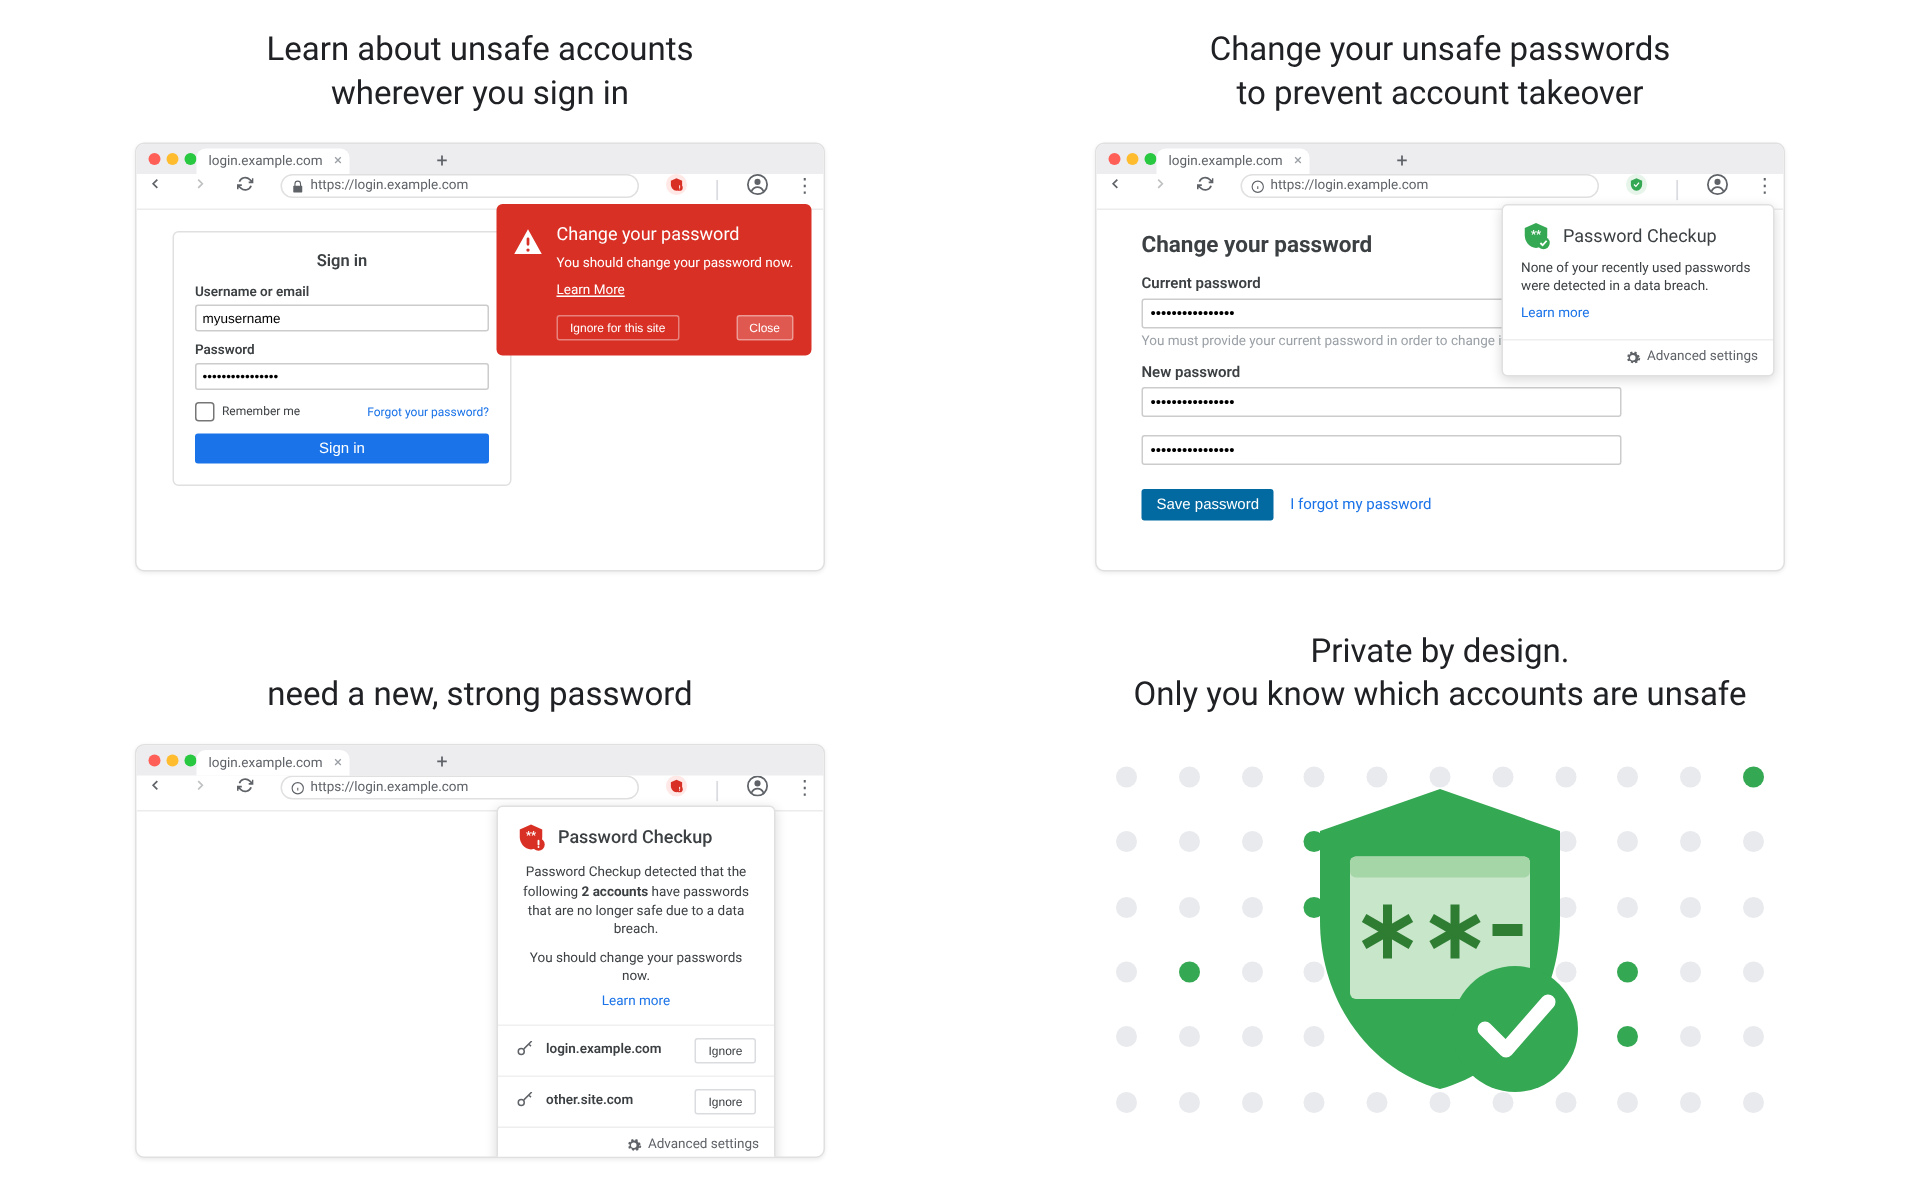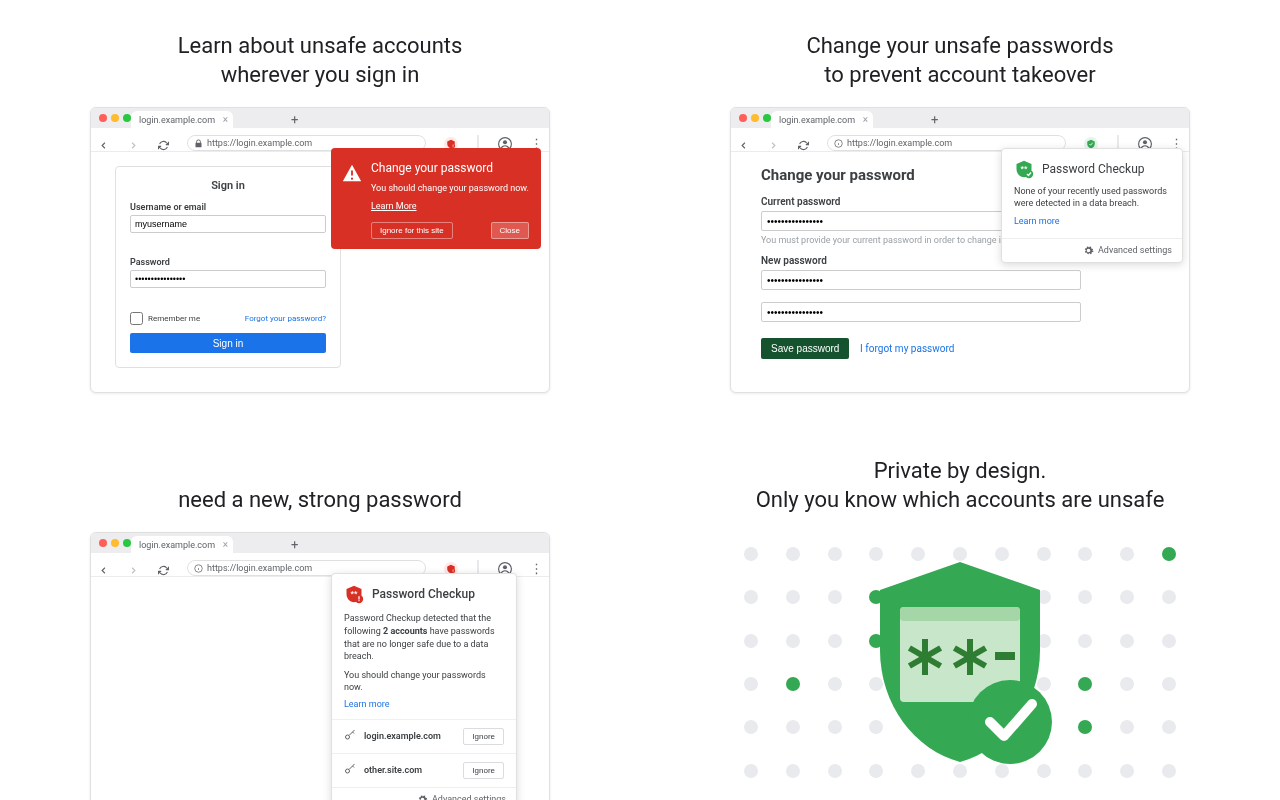--- a/index.html
+++ b/index.html
@@ -1,70 +1,70 @@
 <!DOCTYPE html>
 <html><head>
 <meta charset="utf-8">
 <style>
   * { box-sizing: border-box; margin: 0; padding: 0; }
   body { width: 1280px; height: 800px; background: #fff; font-family: Roboto, Arial, sans-serif; overflow: hidden; }
   .grid { display: grid; grid-template-columns: 1fr 1fr; grid-template-rows: 1fr 1fr; height: 800px; }
-  .cell { display: flex; flex-direction: column; align-items: center; padding: 32px 10px; }
+  .cell { display: flex; flex-direction: column; align-items: center; padding: 20px 10px; }
   .caption { font-size: 22px; color: #202124; text-align: center; line-height: 1.3; margin-bottom: 18px; font-weight: 400; }
 
   
   .bwin { width: 460px; border: 1px solid #e0e0e0; border-radius: 6px; box-shadow: 0 1px 3px rgba(0,0,0,0.08); background: #fff; overflow: hidden; }
   .tabstrip { height: 20px; background: #ededf0; display: flex; align-items: center; position: relative; }
   .dots { display: flex; gap: 4px; margin-left: 8px; }
   .dot { width: 8px; height: 8px; border-radius: 50%; }
   .dot.r{background:#ff5f57}.dot.y{background:#febc2e}.dot.g{background:#28c840}
   .tab { position: absolute; left: 40px; top: 3px; height: 17px; background: #fff; border-radius: 6px 6px 0 0; padding: 0 18px 0 8px; font-size: 9px; color: #5f6368; display: flex; align-items: center; }
   .tab-x { position: absolute; right: 5px; font-size: 10px; color: #9aa0a6; }
   .newtab { position: absolute; left: 200px; top: 4px; color: #5f6368; font-size: 13px; }
-  .toolbar { height: 24px; background: #fff; border-bottom: 1px solid #ececec; display: flex; align-items: flex-end; padding: 0 6px; gap: 18px; }
+  .toolbar { height: 24px; background: #fff; border-bottom: 1px solid #ececec; display: flex; align-items: flex-start; padding: 0 6px; gap: 18px; }
   .nav-icn { width: 12px; height: 12px; display: flex; align-items: center; justify-content: center; color: #5f6368; }
   .addr { flex: 1; height: 16px; border: 1px solid #e0e0e0; border-radius: 8px; display: flex; align-items: center; padding: 0 6px; gap: 4px; font-size: 9px; color: #5f6368; }
   .ext-icn { width: 14px; height: 14px; border-radius: 50%; display: flex; align-items: center; justify-content: center; }
   .acct { width: 14px; height: 14px; }
   .menu3 { color: #5f6368; font-size: 13px; }
   .content { position: relative; min-height: 240px; padding: 14px 30px; font-size: 11px; color: #3c4043; }
 
   
   .signin { width: 226px; border: 1px solid #e0e0e0; border-radius: 4px; padding: 12px 14px 14px; margin-left: -6px; }
   .signin h3 { text-align: center; font-size: 11px; font-weight: 600; margin-bottom: 10px; }
   .lbl { font-size: 9px; font-weight: 600; margin-bottom: 3px; }
-  .inp { width: 100%; border: 1px solid #ccc; border-radius: 2px; height: 18px; font-size: 9px; padding: 0 4px; margin-bottom: 24px; }
+  .inp { width: 100%; border: 1px solid #ccc; border-radius: 2px; height: 18px; font-size: 9px; padding: 0 4px; margin-bottom: 8px; }
   .row { display: flex; justify-content: space-between; align-items: center; font-size: 8px; margin-bottom: 8px; }
   .link { color: #1a73e8; }
   .btn-blue { width: 100%; height: 20px; background: #1a73e8; color: #fff; border: none; border-radius: 2px; font-size: 10px; }
   .alert-red { position: absolute; right: 8px; top: -4px; width: 210px; background: #d93025; color: #fff; border-radius: 4px; padding: 12px 12px 10px 40px; font-size: 9px; line-height: 1.35; }
   .alert-red::after{content:"";position:absolute;top:-5px;right:30px;border:5px solid transparent;border-bottom-color:#d93025;}
   .alert-red h4 { font-size: 12px; font-weight: 400; margin-bottom: 6px; }
   .alert-red .tri { position: absolute; left: 10px; top: 14px; width: 22px; height: 22px; }
   .alert-red .lm { text-decoration: underline; display: inline-block; margin-top: 5px; }
   .alert-btns { display: flex; justify-content: space-between; gap: 6px; margin-top: 10px; }
   .alert-btn { font-size: 8px; padding: 3px 8px; border-radius: 2px; border: 1px solid rgba(255,255,255,.4); background: transparent; color: #fff; }
   .alert-btn.close { background: rgba(255,255,255,.2); }
 
   
   .chg h2 { font-size: 15px; font-weight: 700; margin-bottom: 12px; }
   .chg .lbl2 { font-size: 10px; font-weight: 600; margin-bottom: 4px; }
   .chg input { width: 320px; height: 20px; border: 1px solid #ccc; border-radius: 2px; font-size: 10px; padding: 0 5px; margin-bottom: 4px; }
   .hint { font-size: 9px; color: #9aa0a6; margin-bottom: 10px; }
-  .save { background: #14532d; color:#fff; border:none; font-size:10px; padding:5px 10px; border-radius:2px; }
+  .save { background: #0369a1; color:#fff; border:none; font-size:10px; padding:5px 10px; border-radius:2px; }
   .forgot { color:#1a73e8; font-size:10px; margin-left:8px; }
   .popup { position: absolute; right: 6px; top: -4px; width: 182px; background: #fff; border: 1px solid #e0e0e0; border-radius: 4px; box-shadow: 0 2px 8px rgba(0,0,0,.15); font-size: 10px; }
   .popup-head { display:flex; align-items:center; gap:8px; padding:10px 12px 6px; }
   .popup-body { padding: 0 12px 10px; font-size: 9px; color:#3c4043; line-height:1.35; }
   .popup-foot { border-top:1px solid #eee; padding:6px 10px; display:flex; justify-content:flex-end; align-items:center; gap:4px; font-size:9px; color:#5f6368; }
 
   
   .popup3 { position: absolute; left: 240px; top: -4px; width: 186px; background:#fff; border:1px solid #e0e0e0; border-radius:4px; box-shadow:0 2px 8px rgba(0,0,0,.15); font-size:9px; }
   .popup3 .hd{ display:flex; align-items:center; gap:8px; padding:10px 12px 8px; font-size:12px; font-weight:500; }
-  .popup3 .bd{ padding:0 12px 8px; line-height:1.4; color:#3c4043; }
+  .popup3 .bd{ padding:0 12px 8px; line-height:1.4; color:#3c4043;text-align:center; }
   .acct-row{ display:flex; align-items:center; padding:8px 12px; gap:8px; border-top:1px solid #f0f0f0; }
   .acct-row .nm{ flex:1; font-weight:600; }
   .ignore-btn{ font-size:8px; border:1px solid #dadce0; background:#fff; color:#3c4043; padding:3px 8px; border-radius:2px; }
   .adv-foot{ border-top:1px solid #eee; padding:6px 10px; display:flex; justify-content:flex-end; gap:4px; font-size:9px; color:#5f6368; }
 
   
   .privacy { position: relative; width: 460px; height: 260px; display:flex; align-items:center; justify-content:center; }
   .dotgrid { position:absolute; inset:0; display:grid; grid-template-columns: repeat(11, 1fr); grid-template-rows: repeat(6,1fr); place-items:center; }
   .gdot{ width:14px; height:14px; border-radius:50%; background:#e8eaed; }
   .gdot.on{ background:#34a853; }

